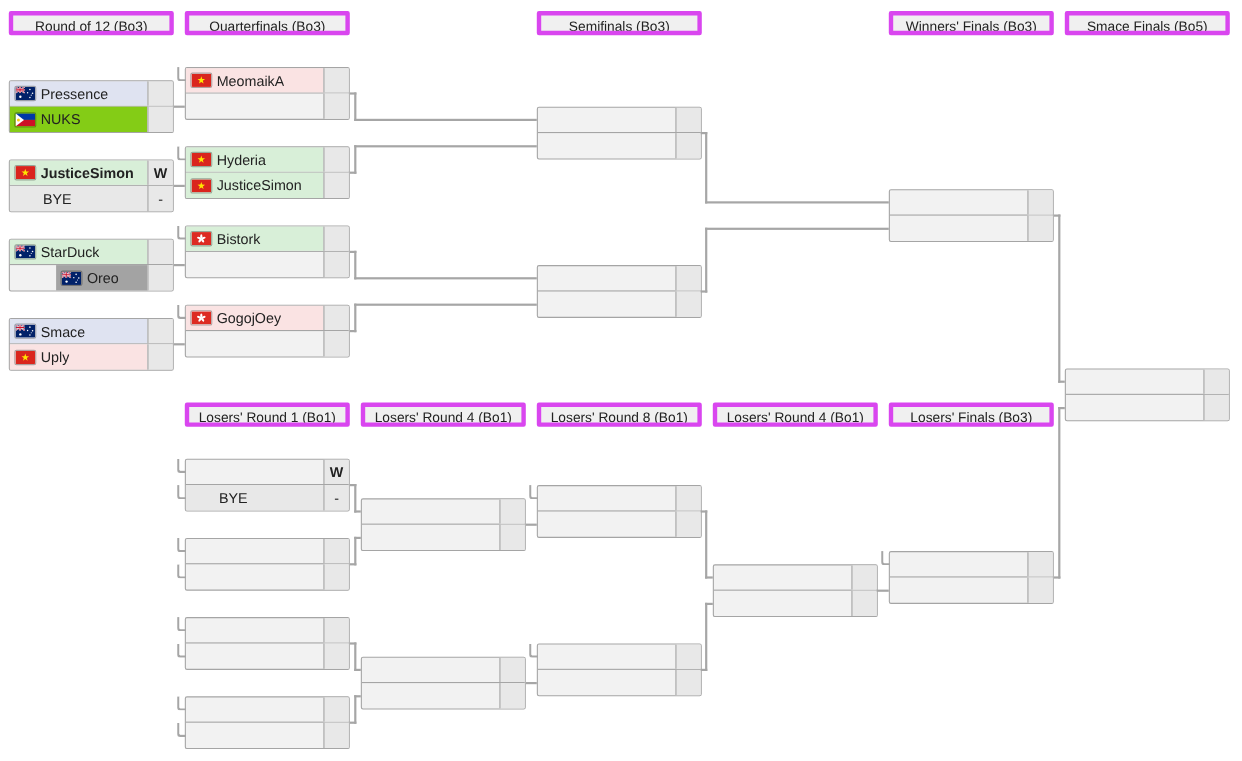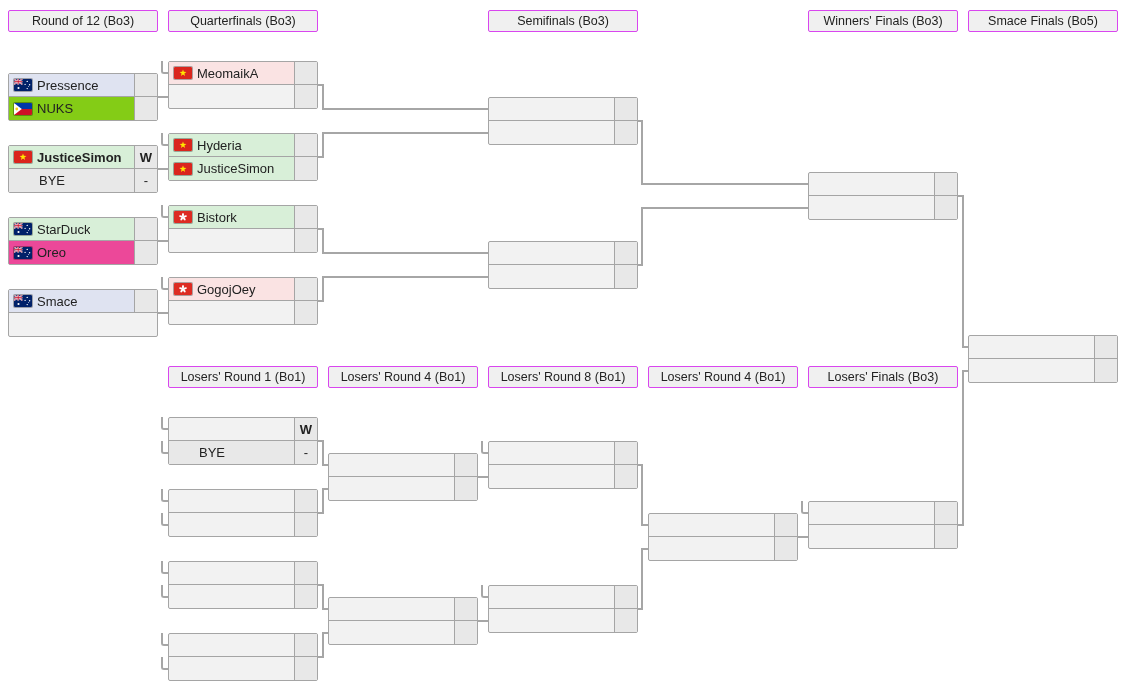--- a/index.html
+++ b/index.html
@@ -1,19 +1,19 @@
 <!DOCTYPE html>
 <html><head>
 <meta charset="utf-8">
 <style>
   html,body{margin:0;padding:0;background:#fff}
   .bracket{position:relative;width:1129px;height:692px;background:#fff;overflow:hidden;
            font-family:"Liberation Sans",sans-serif;font-size:13px;color:#222}
   .bheader{position:absolute;width:150px;height:22px;box-sizing:border-box;
-           border:1px solid #d946ef;border-radius:2px;background:#f0f0f0;
+           border:4px solid #d946ef;border-radius:2px;background:#f0f0f0;
            text-align:center;line-height:20px;font-size:12.5px;color:#222;
            white-space:nowrap;overflow:hidden}
   .match{position:absolute;width:150px;height:48px;box-sizing:border-box;
          border:1px solid #a5a5a5;border-radius:2px;background:#f2f2f2}
   .prow{display:flex;height:23px;box-sizing:border-box}
   .prow.first{border-bottom:1px solid #a5a5a5}
   .pname{flex:1;display:flex;align-items:center;padding-left:5px;overflow:hidden;
          white-space:nowrap;min-width:0}
   .pname span{overflow:hidden;text-overflow:ellipsis}
   .pscore{width:22px;flex:none;border-left:1px solid #a5a5a5;background:#e8e8e8;
@@ -123,21 +123,21 @@
                 <circle cx="18.5" cy="9" r="1.1"></circle>
                 <circle cx="24" cy="12.5" r="0.8"></circle>
               </g>
             </svg>
           </span>
           <span>StarDuck</span>
         </div>
       <div class="pscore"></div>
     </div>
     <div class="prow">
-      <div class="pname" style="background: #ec4899;">
+      <div class="pname" style="background: #a3a3a3; margin-left: 42px;">
           <span class="flagslot flag">
             <svg viewBox="0 0 30 20" xmlns="http://www.w3.org/2000/svg">
               <rect width="30" height="20" fill="#012169"></rect>
               <path d="M0,0 L14,9 M14,0 L0,9" stroke="#ffffff" stroke-width="2.2"></path>
               <path d="M0,0 L14,9 M14,0 L0,9" stroke="#c8102e" stroke-width="1"></path>
               <path d="M7,0 V9 M0,4.5 H14" stroke="#ffffff" stroke-width="3"></path>
               <path d="M7,0 V9 M0,4.5 H14" stroke="#c8102e" stroke-width="1.6"></path>
               <g fill="#ffffff">
                 <circle cx="7.5" cy="15" r="1.8"></circle>
                 <circle cx="22" cy="4" r="1.2"></circle>
@@ -168,20 +168,32 @@
                 <circle cx="7.5" cy="15" r="1.8"></circle>
                 <circle cx="22" cy="4" r="1.2"></circle>
                 <circle cx="26" cy="9.5" r="1.2"></circle>
                 <circle cx="22" cy="16" r="1.2"></circle>
                 <circle cx="18.5" cy="9" r="1.1"></circle>
                 <circle cx="24" cy="12.5" r="0.8"></circle>
               </g>
             </svg>
           </span>
           <span>Smace</span>
+        </div>
+      <div class="pscore"></div>
+    </div>
+    <div class="prow">
+      <div class="pname" style="background: rgb(250, 227, 227);">
+          <span class="flagslot flag">
+            <svg viewBox="0 0 30 20" xmlns="http://www.w3.org/2000/svg">
+              <rect width="30" height="20" fill="#da251d"></rect>
+              <polygon fill="#ffe600" points="15,4 16.41,8.06 20.71,8.15 17.28,10.74 18.53,14.85 15,12.4 11.47,14.85 12.72,10.74 9.29,8.15 13.59,8.06"></polygon>
+            </svg>
+          </span>
+          <span>Uply</span>
         </div>
       <div class="pscore"></div>
     </div>
   </div>
 
   <div class="match" style="left:168px;top:61px">
     <div class="prow first">
       <div class="pname" style="background: rgb(250, 227, 227);">
           <span class="flagslot flag">
             <svg viewBox="0 0 30 20" xmlns="http://www.w3.org/2000/svg">

